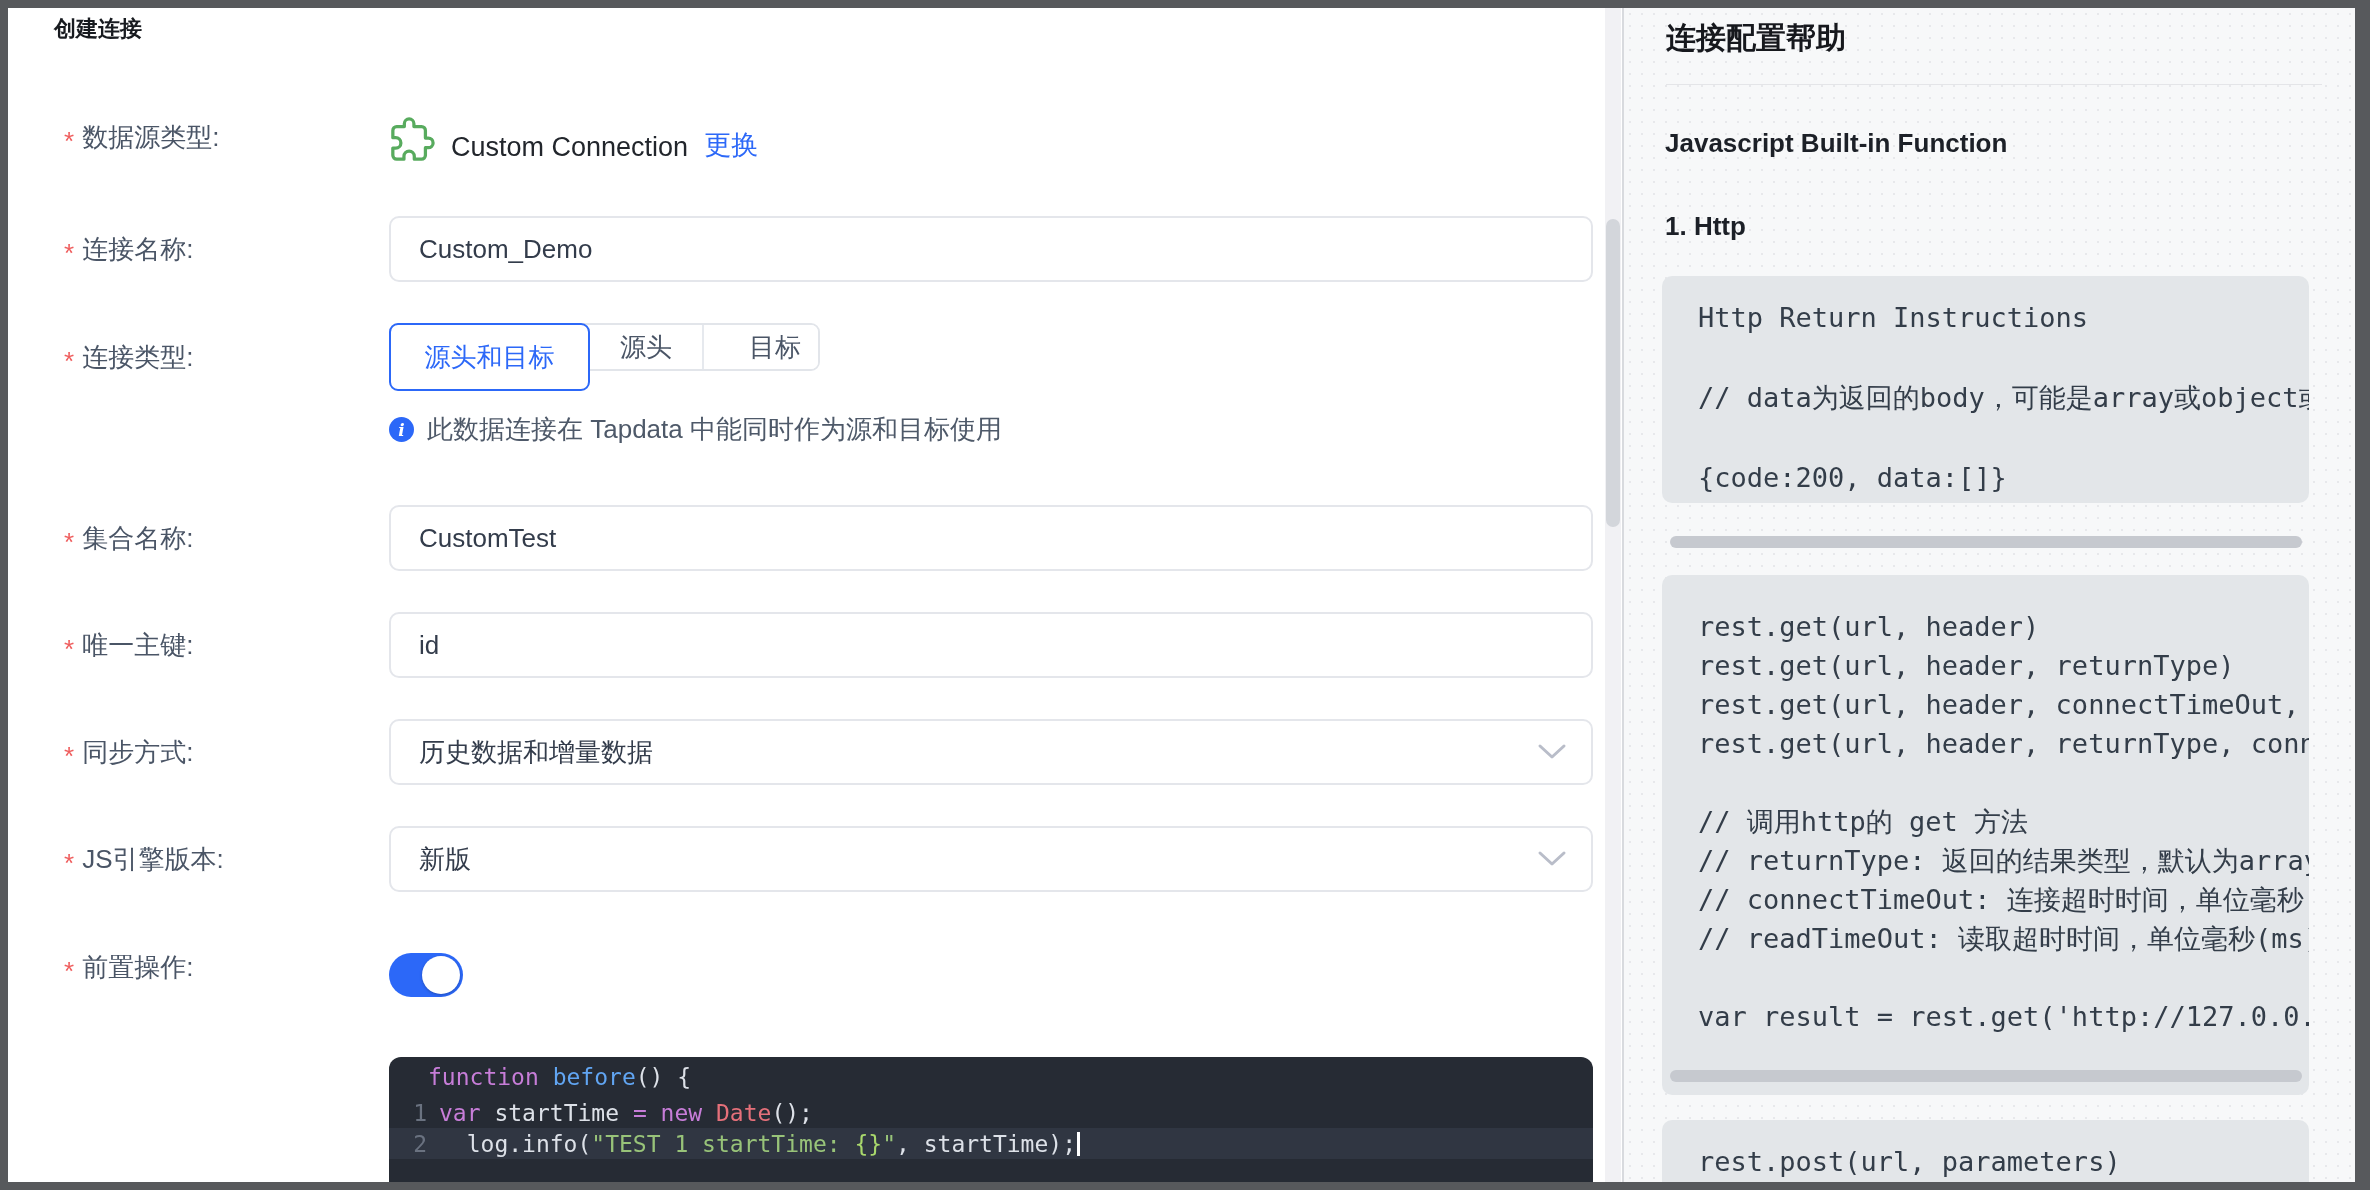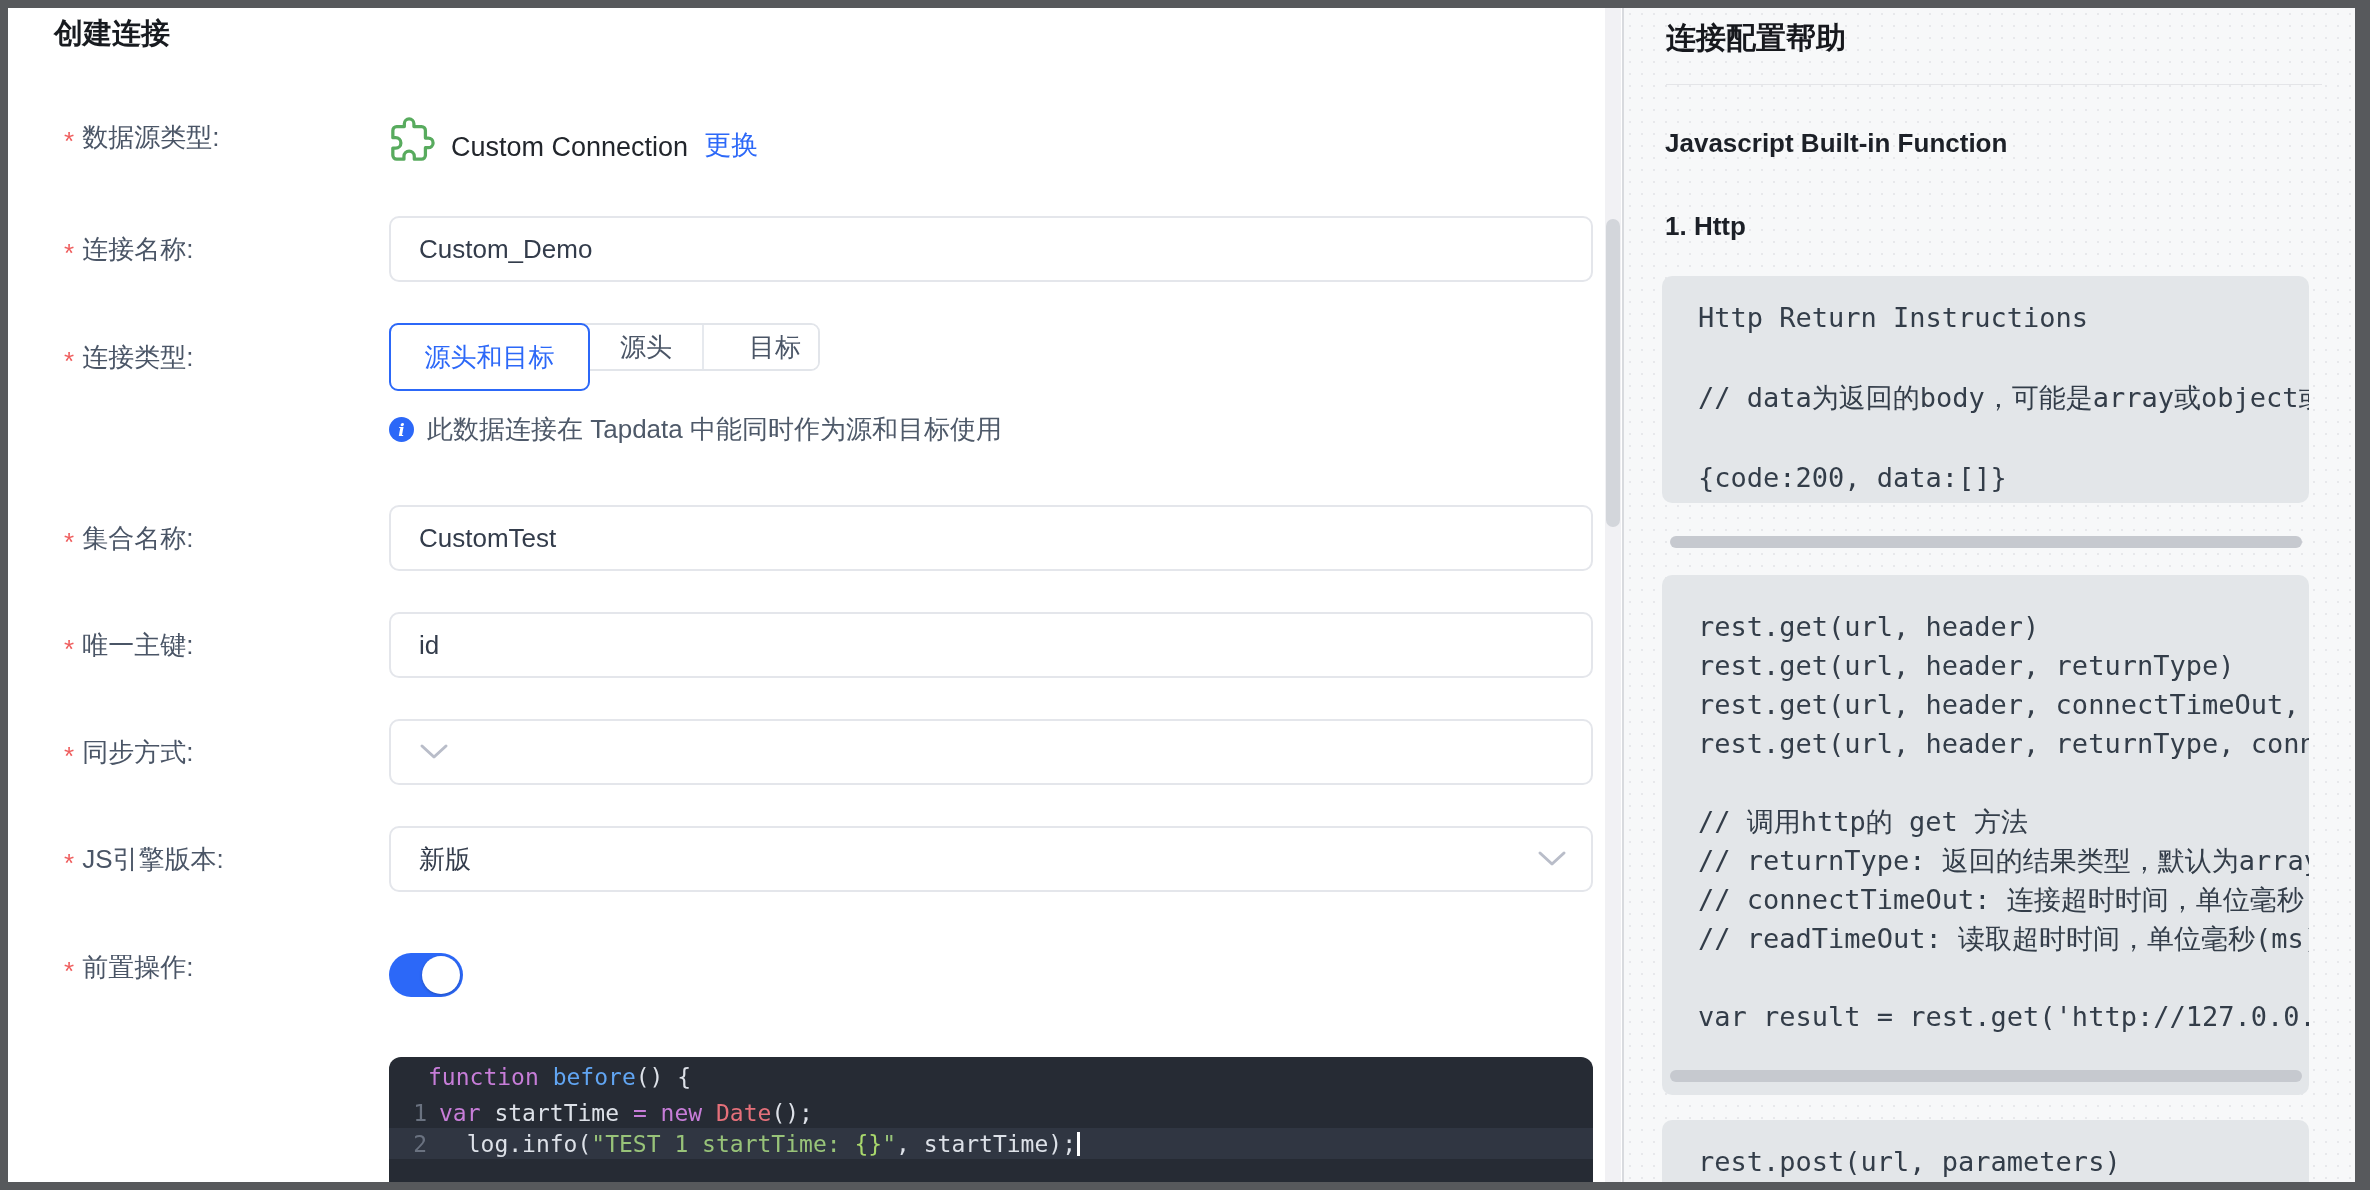--- a/index.html
+++ b/index.html
@@ -17,21 +17,21 @@
   
   #left-panel{left:8px;top:8px;width:1614px;height:1174px;background:#ffffff;z-index:1;}
   #panel-divider{left:1622px;top:8px;width:2px;height:1174px;background:#d8dade;z-index:2;}
   #right-panel{
     left:1624px;top:8px;width:731px;height:1174px;z-index:1;
     background-color:#f7f8f9;
     background-image:radial-gradient(circle,#e7e8eb 1.3px,transparent 1.5px);
     background-size:12px 12px;
   }
   
-  .page-title{left:54px;top:14px;font-size:29px;font-weight:700;color:#181b20;z-index:5;}
+  .page-title{left:54px;top:14px;font-size:22px;font-weight:700;color:#181b20;z-index:5;}
   .flabel{left:64px;height:40px;display:flex;align-items:center;gap:8px;
     font-size:26px;color:#4a5566;z-index:5;white-space:nowrap;}
   .req{color:#ef5e5e;font-size:26px;line-height:1;transform:translateY(4px);}
   .ctl{left:389px;z-index:5;}
   .text-input{
     width:1204px;height:66px;box-sizing:border-box;
     border:2px solid #e4e6eb;border-radius:10px;background:#fff;
     padding:0 0 0 28px;font-size:26px;color:#333c4b;outline:none;
     font-family:"Liberation Sans","DejaVu Sans",sans-serif;
   }
@@ -170,20 +170,21 @@
 </div>
 <div class="abs ctl" style="top:612px;">
   <input class="text-input" type="text" readonly="" value="id" style="">
 </div>
 
 <div class="abs flabel" style="top:732px;">
   <span class="req">*</span>
   <span>同步方式:</span>
 </div>
 <div class="abs ctl select" style="top:719px;">
+  <span class="sel-text">历史数据和增量数据</span>
   <span class="chev">
     <svg width="30" height="18" viewBox="0 0 30 18" fill="none" stroke="#b9bdc9" stroke-width="3" stroke-linecap="round" stroke-linejoin="round">
       <polyline points="3,3 15,14 27,3"></polyline>
     </svg>
   </span>
 </div>
 
 <div class="abs flabel" style="top:839px;">
   <span class="req">*</span>
   <span>JS引擎版本:</span>

